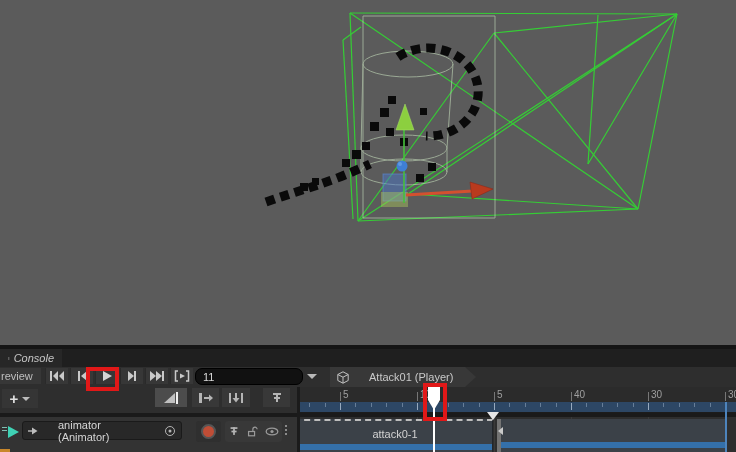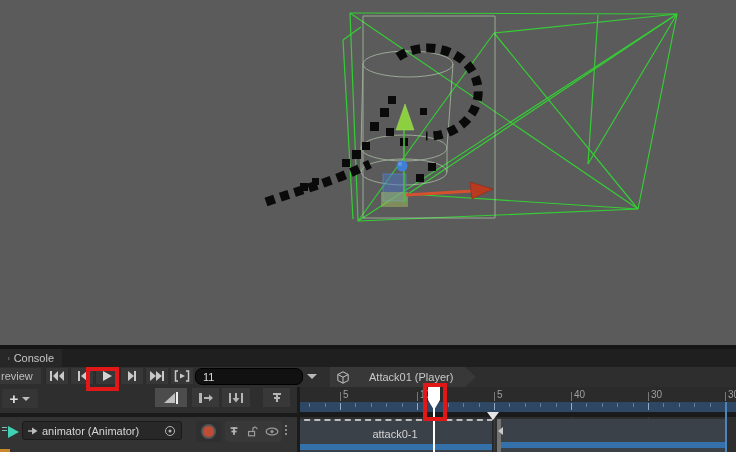--- a/index.html
+++ b/index.html
@@ -3,21 +3,21 @@
 <meta charset="utf-8">
 <style>
   html,body{margin:0;padding:0;background:#000;}
   #app{position:relative;width:736px;height:452px;overflow:hidden;background:#191919;
        font-family:"Liberation Sans",sans-serif;-webkit-font-smoothing:antialiased;}
   .abs{position:absolute;}
   
   #scene{left:0;top:0;width:736px;height:345px;background:#5b5b5b;}
   
   #topstrip{left:0;top:345px;width:736px;height:4px;background:#151515;}
-  #tabbar{left:0;top:349px;width:736px;height:18px;background:#1f1f1f;}
+  #tabbar{left:0;top:349px;width:736px;height:18px;background:#1f1f1f;font-style:italic;}
   .tab{position:absolute;top:0;height:18px;display:flex;align-items:center;gap:4px;
        font-size:11px;color:#c6c6c6;padding:0 8px;box-sizing:border-box;}
   #tab-console{left:0;width:62px;background:#272727;}
   #tab-timeline{left:67px;width:95px;background:#3a3a3a;color:#dadada;border-top:2px solid #4a7dbd;}
   
   #toolbar{left:0;top:367px;width:736px;height:20px;background:#2e2e2e;}
   #preview-btn{position:absolute;left:0;top:1px;width:40px;height:16px;background:#373737;
       color:#bfbfbf;font-size:11px;line-height:16px;padding-left:1px;}
   .ibtn{position:absolute;top:1px;width:22px;height:16px;background:#373737;
         display:flex;align-items:center;justify-content:center;border-left:1px solid #2a2a2a;}
@@ -47,21 +47,21 @@
   .tick.major{height:7px;background:rgba(210,225,240,.65);}
   .numtick{position:absolute;top:5px;width:1px;height:9px;background:#777;}
   .rlabel{position:absolute;top:2px;font-size:10px;color:#9f9f9f;}
   #ruler-underline{left:300px;top:412px;width:436px;height:1px;background:#1c1c1c;}
   #gaprow{left:0;top:413px;width:736px;height:4px;background:#1a1a1a;}
   
   #track-left{left:0;top:417px;width:297px;height:35px;background:#333333;}
   #vsep{left:297px;top:387px;width:3px;height:65px;background:#1b1b1b;}
   #obj-field{position:absolute;left:22px;top:4px;width:160px;height:19px;background:#282828;
       border:1px solid #1a1a1a;border-radius:3px;display:flex;align-items:center;
-      box-sizing:border-box;padding:0 5px;gap:4px;color:#d6d6d6;font-size:11px;}
+      box-sizing:border-box;padding:0 5px;gap:20px;color:#d6d6d6;font-size:11px;}
   #rec-btn{position:absolute;left:196px;top:4px;width:25px;height:21px;background:#2f2f2f;
       border-radius:3px;display:flex;align-items:center;justify-content:center;}
   #rec-dot{width:11px;height:11px;border-radius:50%;background:#bf4d36;border:2px solid #555;}
   #track-btn-group{position:absolute;left:225px;top:4px;width:57px;height:21px;background:#383838;
       border-radius:3px;display:flex;align-items:center;justify-content:space-around;}
   #kebab{position:absolute;left:285px;top:8px;display:flex;flex-direction:column;gap:2px;}
   #kebab i{width:2px;height:2px;background:#aaa;border-radius:50%;}
   .track-icon-lines{position:absolute;left:2px;top:10px;}
   .track-icon-lines i{display:block;width:5px;height:1px;background:#7fbdb3;margin-bottom:2px;}
   #track-tri{position:absolute;left:8px;top:9px;width:0;height:0;

